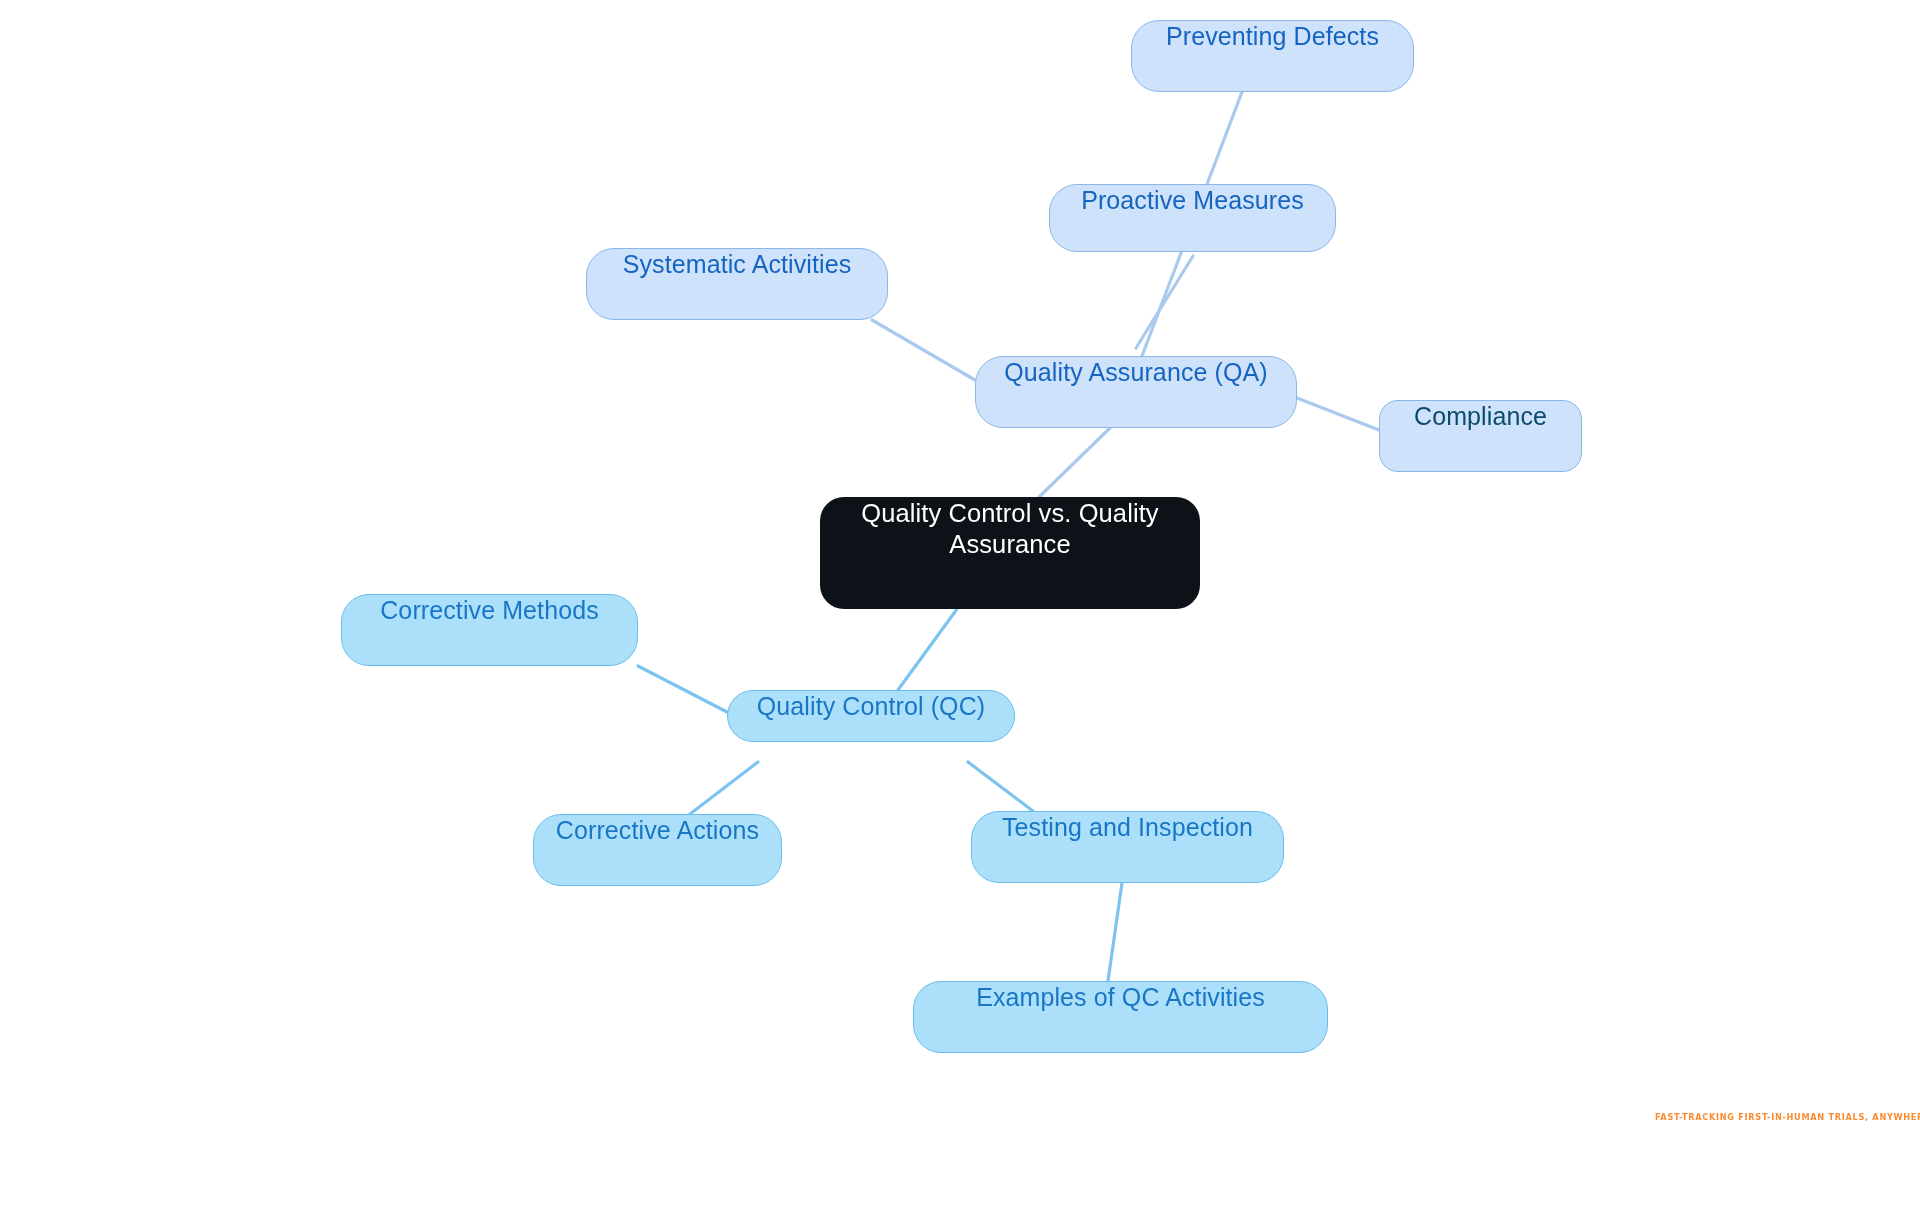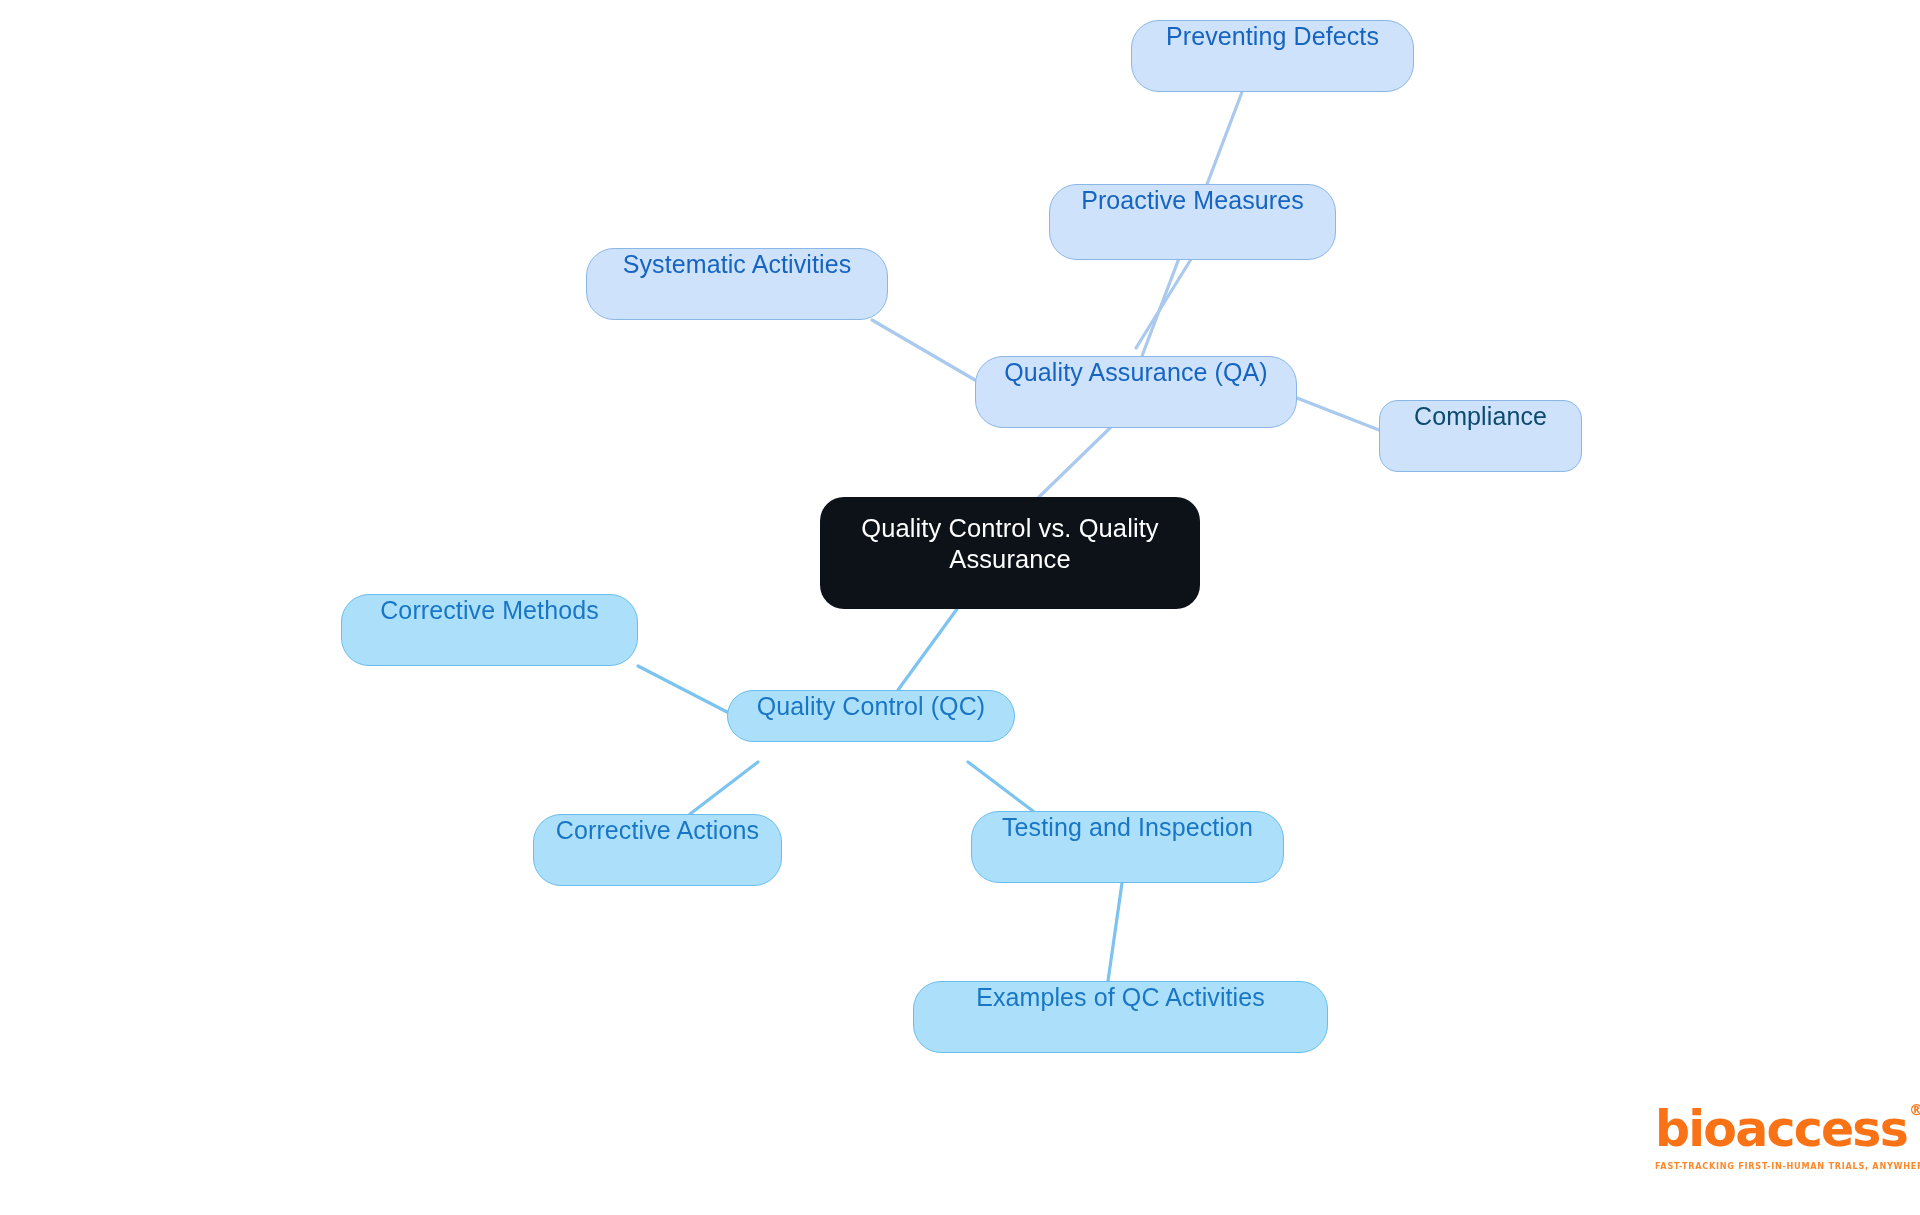--- a/index.html
+++ b/index.html
@@ -51,21 +51,21 @@
     font-size: 25px;
     font-weight: 400;
     letter-spacing: 0.1px;
   }
 
   .node-root {
     border: none;
     font-size: 25.5px;
     font-weight: 400;
     letter-spacing: 0.1px;
-    padding: 16px 26px;
+    padding: 1px 26px;
     border-radius: 24px;
   }
 
   
   #logo {
     position: absolute;
     left: 1655px;
     top: 1105px;
     width: 215px;
     height: 78px;
@@ -121,31 +121,27 @@
       <line x1="758" y1="762" x2="690" y2="814" stroke="#7cc4ef" stroke-width="3.2" stroke-linecap="round"></line>
       <line x1="968" y1="762" x2="1033" y2="811" stroke="#7cc4ef" stroke-width="3.2" stroke-linecap="round"></line>
       <line x1="1122" y1="883" x2="1108" y2="981" stroke="#7cc4ef" stroke-width="3.2" stroke-linecap="round"></line>
     </svg>
 
   <div id="nodes">
       <div class="node node-root" style="left: 820px; top: 497px; width: 380px; height: 112px; background: rgb(13, 18, 25); color: rgb(255, 255, 255);"><span>Quality Control vs. Quality
 Assurance</span></div>
       <div class="node node-branch" style="left: 975px; top: 356px; width: 322px; height: 72px; background: rgb(207, 226, 251); border-color: rgb(138, 182, 232); color: rgb(21, 101, 192);"><span>Quality Assurance (QA)</span></div>
       <div class="node node-leaf" style="left: 1131px; top: 20px; width: 283px; height: 72px; background: rgb(207, 226, 251); border-color: rgb(138, 182, 232); color: rgb(21, 101, 192);"><span>Preventing Defects</span></div>
-      <div class="node node-leaf" style="left: 1049px; top: 184px; width: 287px; height: 76px; background: rgb(207, 226, 251); border-color: rgb(138, 182, 232); color: rgb(21, 101, 192);"><span>Proactive Measures</span></div>
+      <div class="node node-leaf" style="left: 1049px; top: 184px; width: 287px; height: 68px; background: rgb(207, 226, 251); border-color: rgb(138, 182, 232); color: rgb(21, 101, 192);"><span>Proactive Measures</span></div>
       <div class="node node-leaf" style="left: 586px; top: 248px; width: 302px; height: 72px; background: rgb(207, 226, 251); border-color: rgb(138, 182, 232); color: rgb(21, 101, 192);"><span>Systematic Activities</span></div>
       <div class="node node-leaf" style="left: 1379px; top: 400px; width: 203px; height: 72px; background: rgb(207, 226, 251); border-color: rgb(138, 182, 232); color: #0c4a6e; border-radius: 19px;"><span>Compliance</span></div>
       <div class="node node-branch" style="left: 727px; top: 690px; width: 288px; height: 52px; background: rgb(172, 224, 250); border-color: rgb(105, 189, 238); color: rgb(25, 118, 197);"><span>Quality Control (QC)</span></div>
       <div class="node node-leaf" style="left: 341px; top: 594px; width: 297px; height: 72px; background: rgb(172, 224, 250); border-color: rgb(105, 189, 238); color: rgb(25, 118, 197);"><span>Corrective Methods</span></div>
       <div class="node node-leaf" style="left: 533px; top: 814px; width: 249px; height: 72px; background: rgb(172, 224, 250); border-color: rgb(105, 189, 238); color: rgb(25, 118, 197);"><span>Corrective Actions</span></div>
       <div class="node node-leaf" style="left: 971px; top: 811px; width: 313px; height: 72px; background: rgb(172, 224, 250); border-color: rgb(105, 189, 238); color: rgb(25, 118, 197);"><span>Testing and Inspection</span></div>
       <div class="node node-leaf" style="left: 913px; top: 981px; width: 415px; height: 72px; background: rgb(172, 224, 250); border-color: rgb(105, 189, 238); color: rgb(25, 118, 197);"><span>Examples of QC Activities</span></div>
     </div>
 
   <div id="logo">
-    <div id="logo-wordmark">
-      <span>bioaccess</span>
-      <span id="logo-reg">®</span>
-    </div>
     <div id="logo-tagline">FAST-TRACKING FIRST-IN-HUMAN TRIALS, ANYWHERE</div>
   </div>
 
 </div>
 
 </body></html>

